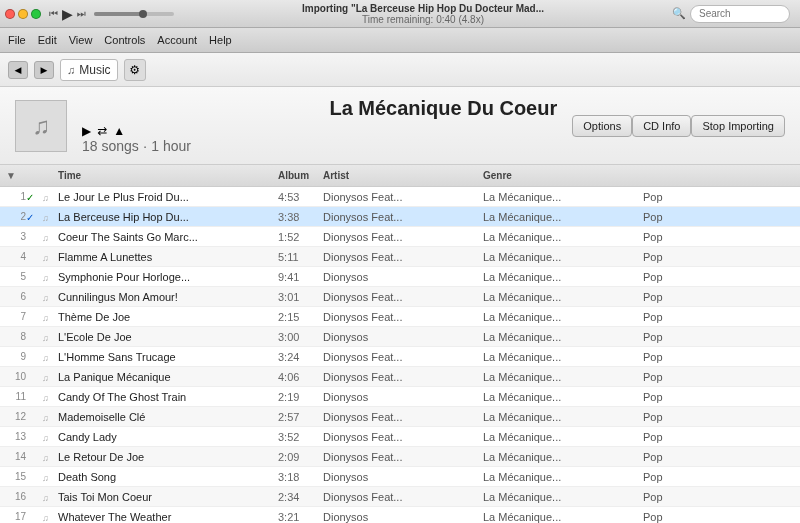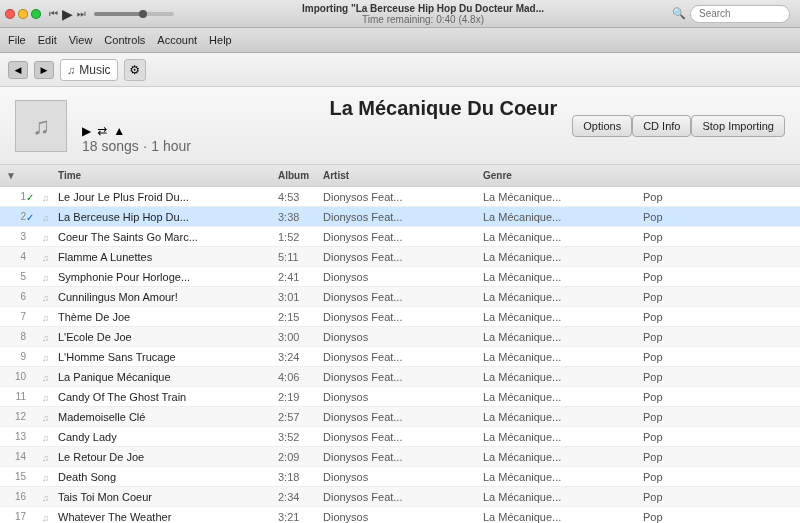--- a/index.html
+++ b/index.html
@@ -244,21 +244,21 @@
     <span class="track-time">5:11</span>
     <span class="track-artist">Dionysos Feat...</span>
     <span class="track-album">La Mécanique...</span>
     <span class="track-genre">Pop</span>
   </div>
         <div class="track-row">
     <span class="track-num">5</span>
     <span></span>
     <span><span style="color:#aaa;font-size:9px;">♫</span></span>
     <span class="track-name">Symphonie Pour Horloge...</span>
-    <span class="track-time">2:41</span>
+    <span class="track-time">9:41</span>
     <span class="track-artist">Dionysos</span>
     <span class="track-album">La Mécanique...</span>
     <span class="track-genre">Pop</span>
   </div>
         <div class="track-row">
     <span class="track-num">6</span>
     <span></span>
     <span><span style="color:#aaa;font-size:9px;">♫</span></span>
     <span class="track-name">Cunnilingus Mon Amour!</span>
     <span class="track-time">3:01</span>

